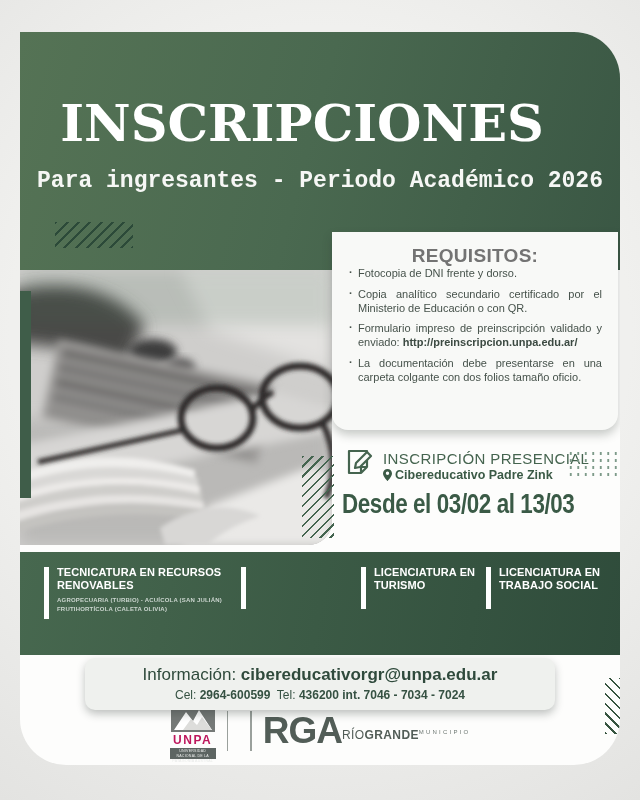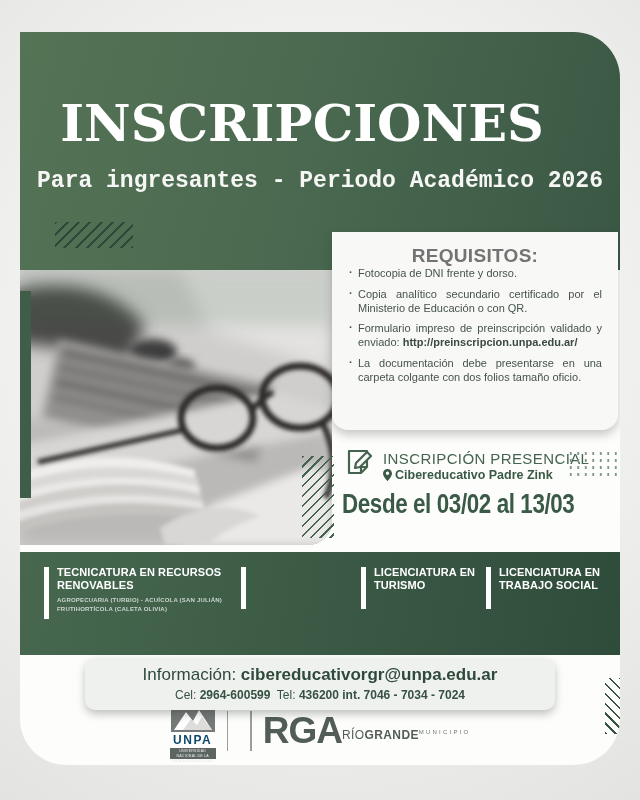--- a/index.html
+++ b/index.html
@@ -125,21 +125,21 @@
   .info-line2 { font-size:12px; color:#35514 2; color:#355142; margin-top:3px; }
   .info-line2 .lbl { font-weight:normal; }
   .info-line2 .val { font-weight:bold; }
   
   .logos {
     position:absolute; left:150px; top:666px; width:300px; height:66px; z-index:3;
     display:flex; align-items:center; justify-content:center; gap:11px;
   }
   .logo-sep { width:1.5px; height:40px; background:#9aa09c; flex:none; }
   .unpa { display:flex; flex-direction:column; align-items:center; width:48px; }
-  .unpa-name { font-size:12px; font-weight:bold; color:#0c4a6e; letter-spacing:1.5px; margin-top:1px; }
+  .unpa-name { font-size:12px; font-weight:bold; color:#be185d; letter-spacing:1.5px; margin-top:1px; }
   .unpa-bar {
     width:46px; height:11px; background:#5d6562; margin-top:1px;
     color:#e8eae8; font-size:3.6px; line-height:1.45; text-align:center; padding-top:1.5px;
     letter-spacing:.2px;
   }
   .rga { display:flex; flex-direction:row; align-items:center; }
   .rga-name { font-size:37px; font-weight:900; color:#525d57; line-height:.85; letter-spacing:-1px; }
   .rga-city { font-size:12px; color:#525d57; margin-top:7px; letter-spacing:.4px; }
   .rga-city .light { font-weight:normal; }
   .rga-city .bold { font-weight:bold; }

